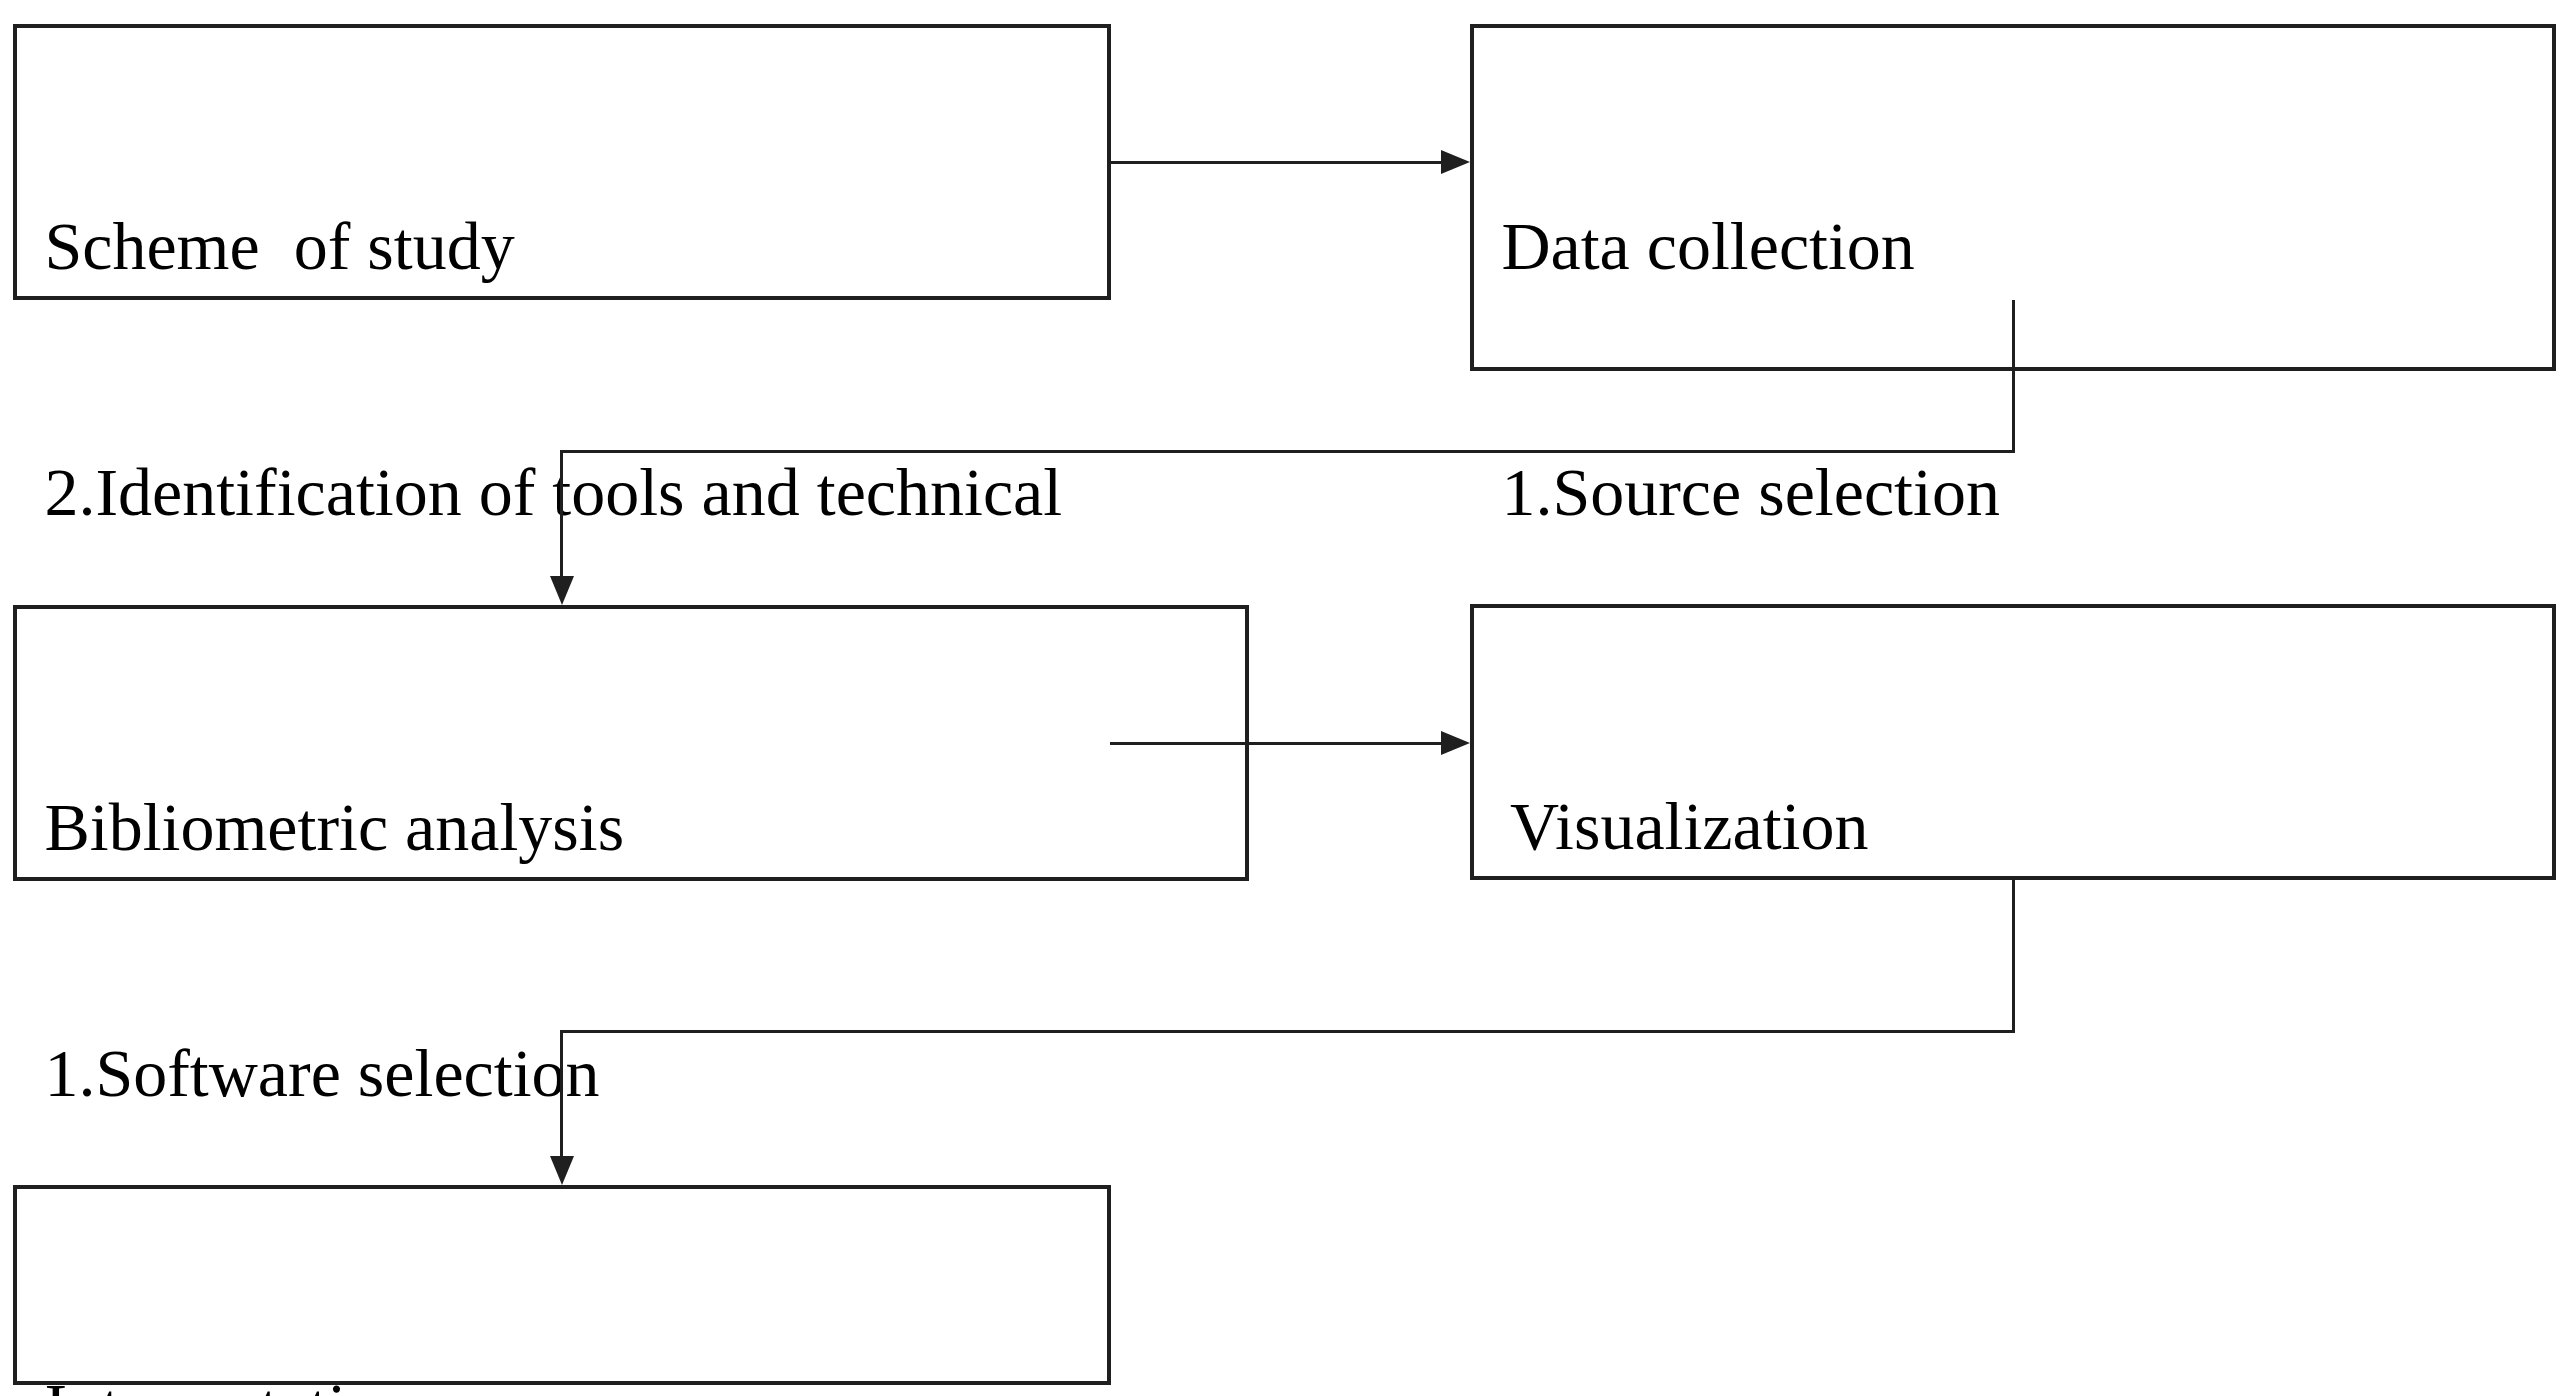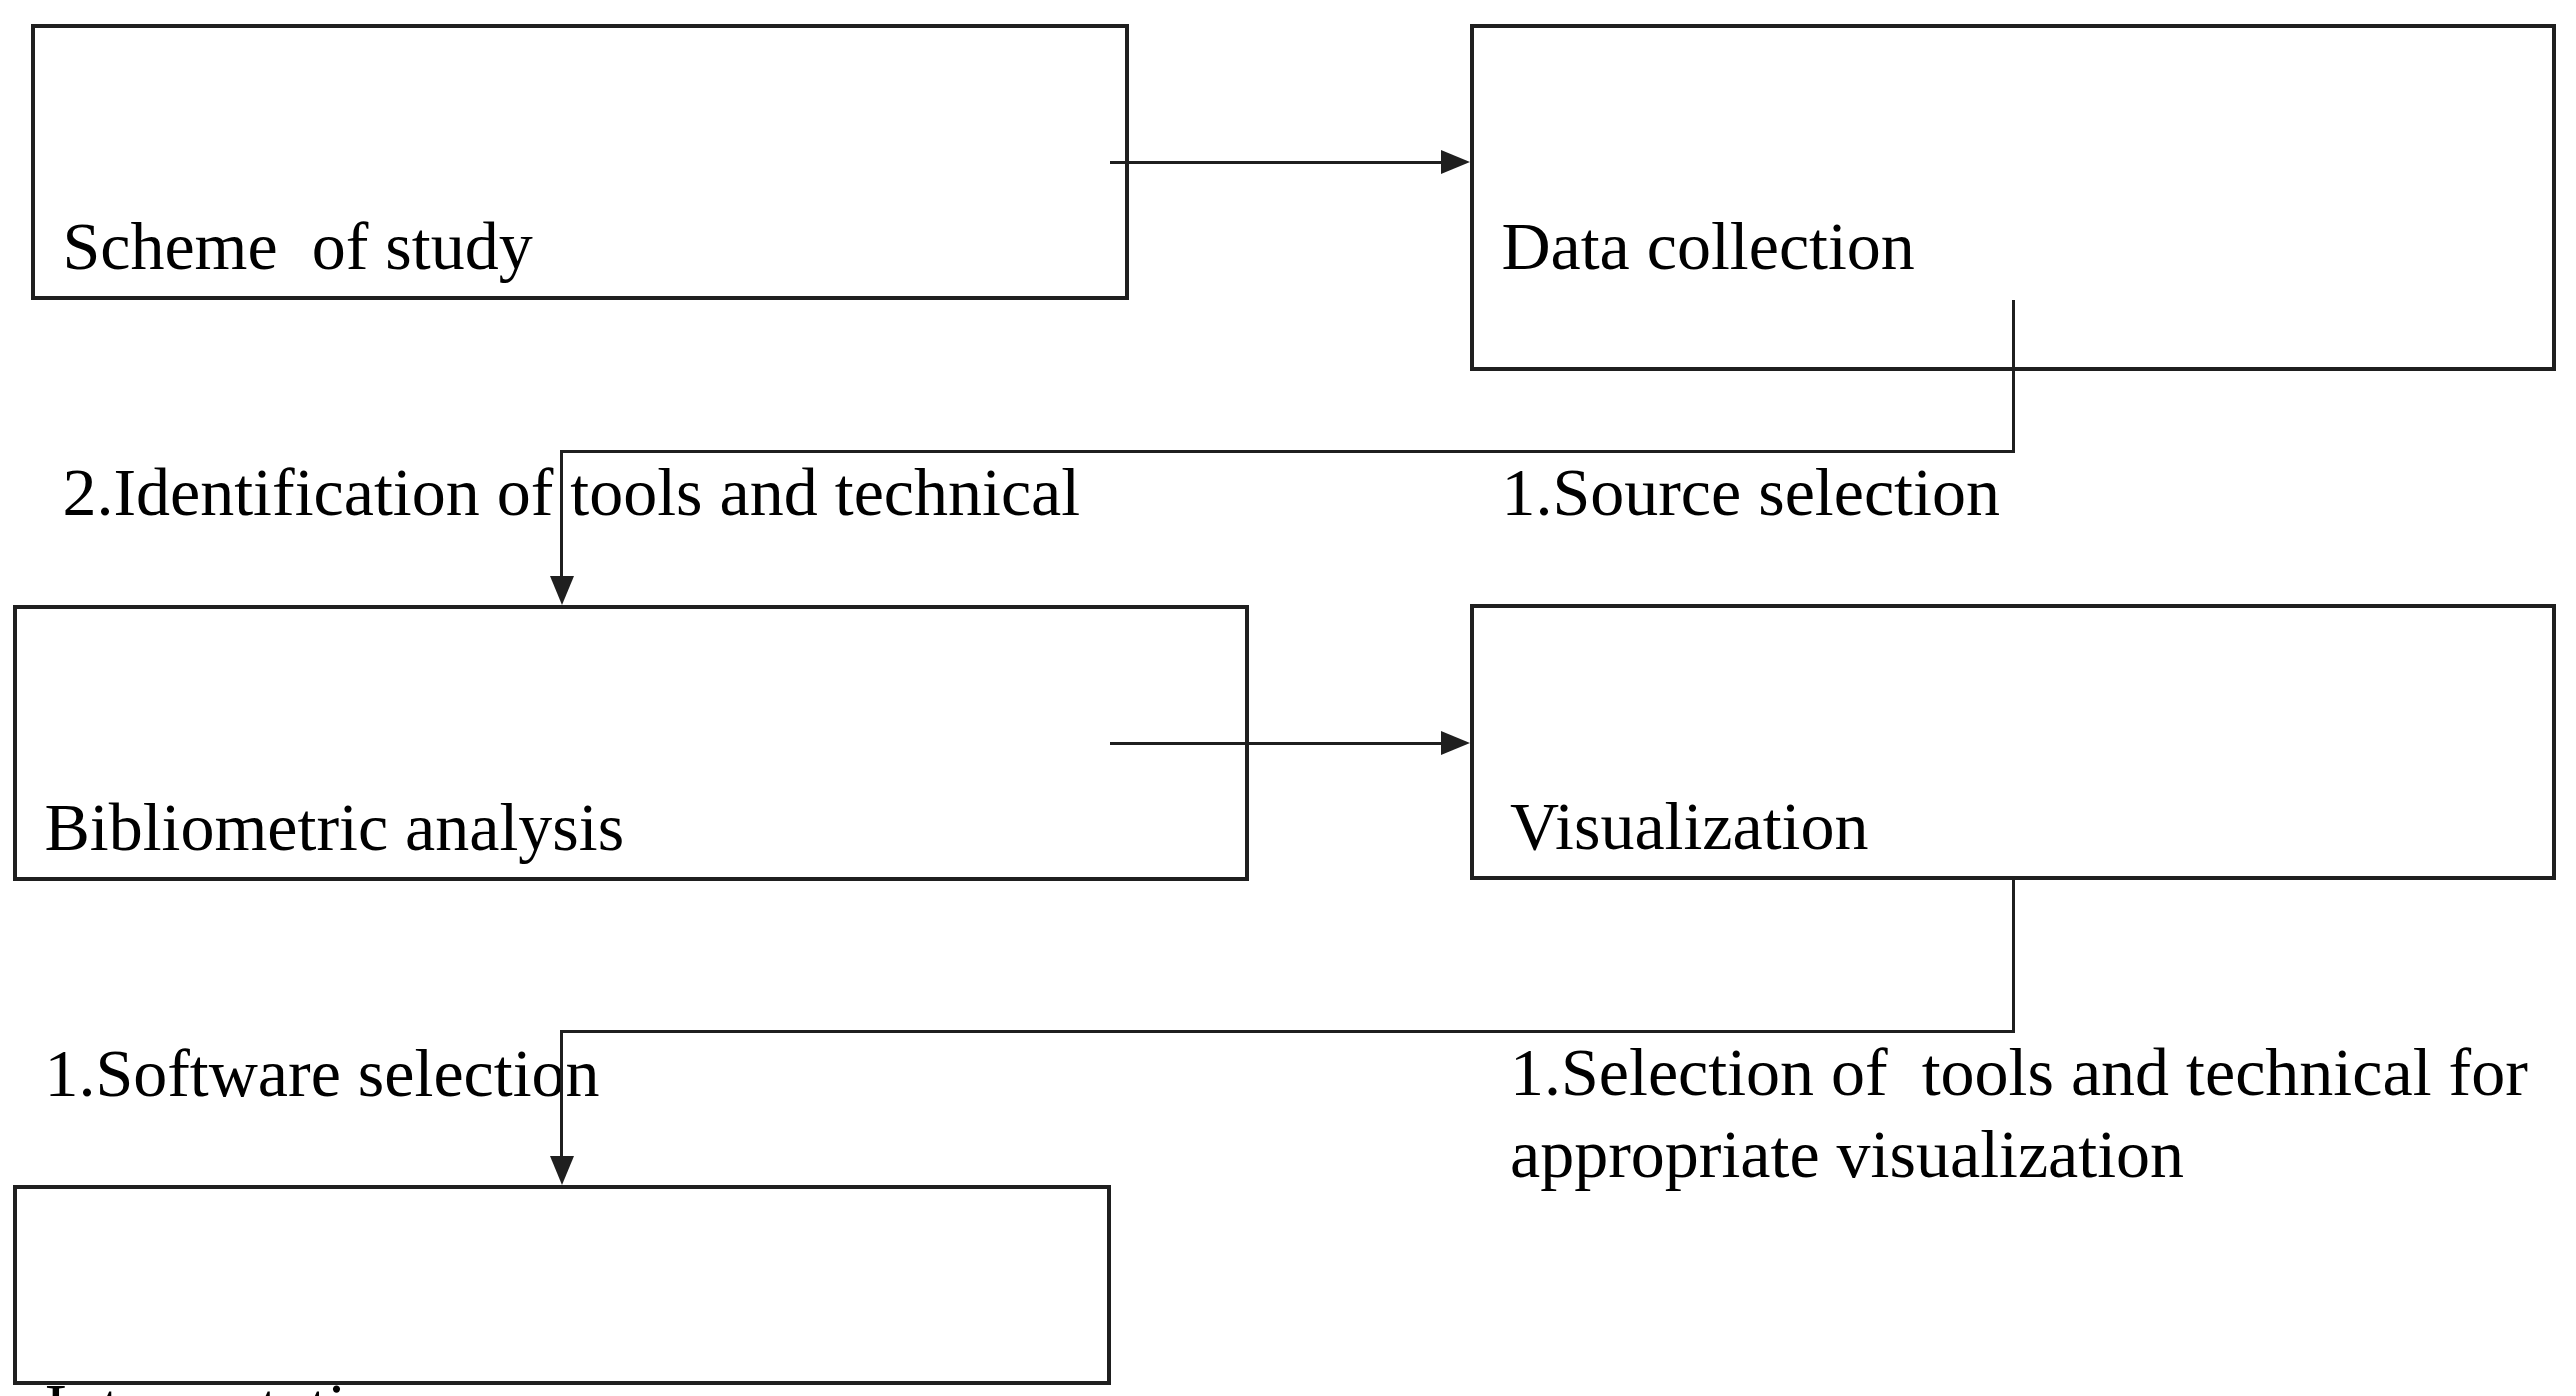--- a/index.html
+++ b/index.html
@@ -42,21 +42,21 @@
   }
   .arrow-down {
     position: absolute;
     width: 0; height: 0;
     border-left: 12px solid transparent;
     border-right: 12px solid transparent;
     border-top: 29px solid #1f1f1f;
   }
 
   
-  #box-scheme         { left: 13px;   top: 24px;   width: 1098px; height: 276px; margin-left: 18px; }
+  #box-scheme         { left: 13px;   top: 24px;   width: 1098px; height: 276px; }
   #box-data           { left: 1470px; top: 24px;   width: 1086px; height: 347px; }
   #box-bibliometric   { left: 13px;   top: 605px;  width: 1236px; height: 276px; }
   #box-visualization  { left: 1470px; top: 604px;  width: 1086px; height: 276px; padding-left: 36px; }
   #box-interpretation { left: 13px;   top: 1185px; width: 1098px; height: 200px; }
 
   
   #conn1-line  { left: 1110px; top: 161px; width: 332px; height: 3.2px; }
   #conn1-head  { left: 1441px; top: 150px; }
 
   
@@ -92,21 +92,20 @@
   </div>
 
   <div class="fbox" id="box-bibliometric">
     <div class="line">Bibliometric analysis</div>
     <div class="line">1.Software selection</div>
     <div class="line">2.Analysis</div>
   </div>
 
   <div class="fbox" id="box-visualization">
     <div class="line">Visualization</div>
-    <div class="line">1.Selection of  tools and technical for appropriate visualization</div>
   </div>
 
   <div class="fbox" id="box-interpretation">
     <div class="line">Interpretation</div>
     
   </div>
 
   <div class="hline" id="conn1-line"></div>
   <div class="arrow-right" id="conn1-head"></div>
 

